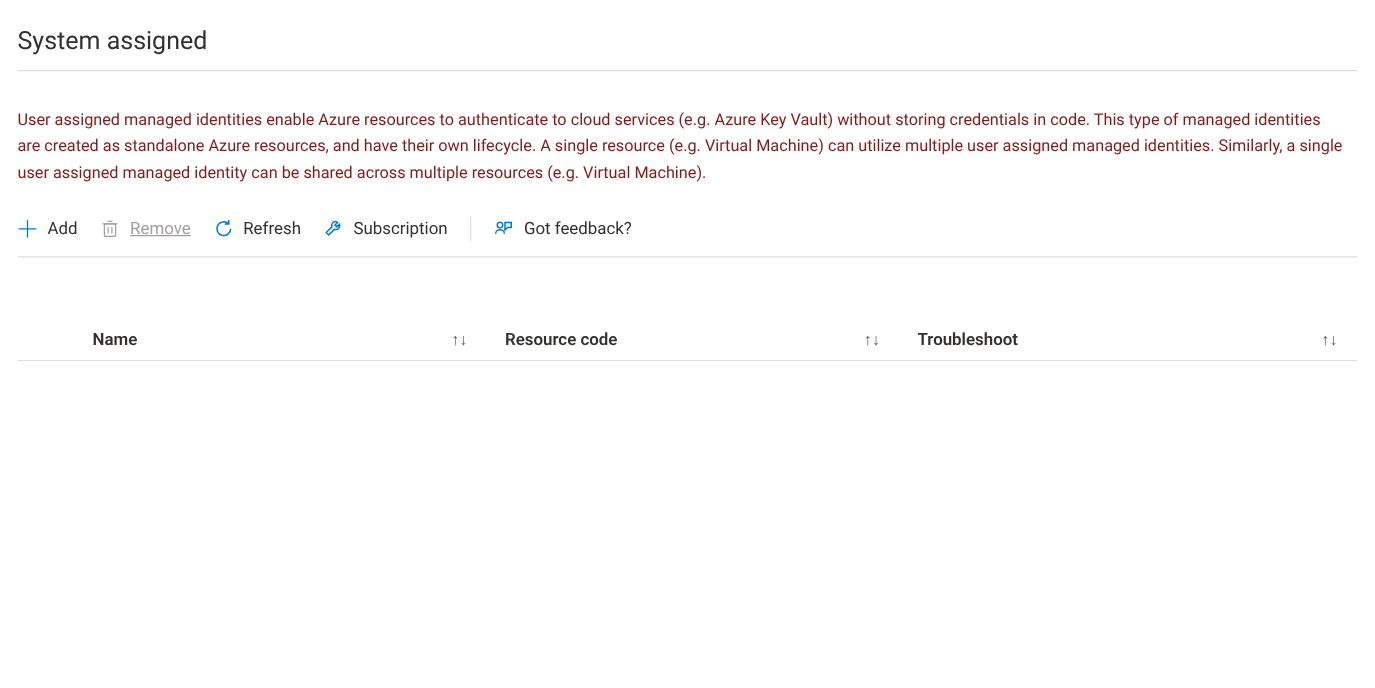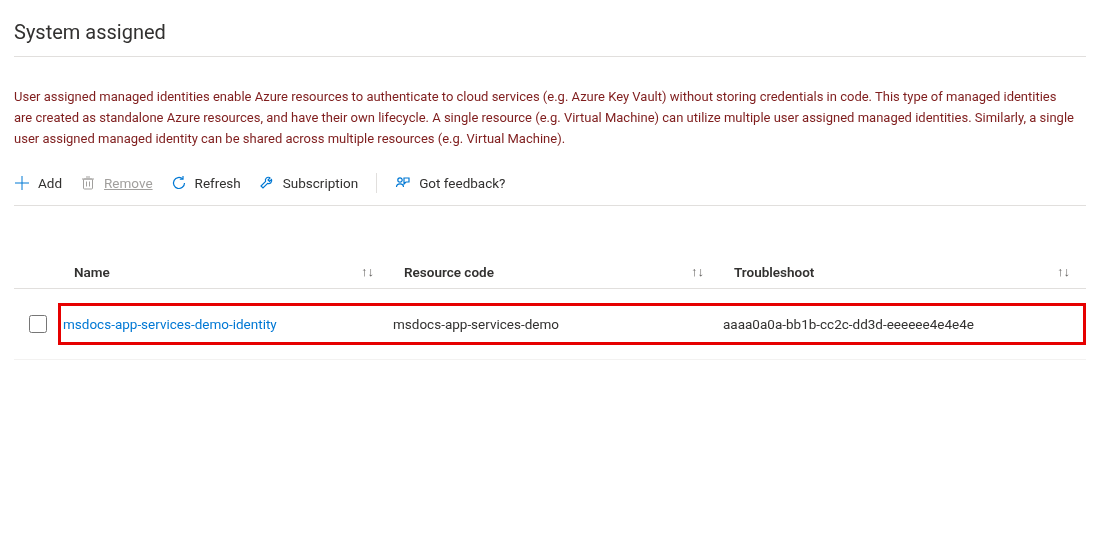--- a/index.html
+++ b/index.html
@@ -165,23 +165,13 @@
     <div class="th">
       <span>Resource code</span>
       <span class="sort">↑↓</span>
     </div>
     <div class="th">
       <span>Troubleshoot</span>
       <span class="sort">↑↓</span>
     </div>
   </div>
 
-  <div class="tbody-row">
-    <div class="check-cell">
-      <input type="checkbox" class="check" style="">
-    </div>
-    <div class="highlight-wrap" style="grid-column: 2 / span 3;">
-      <div class="cell cell-link">msdocs-app-services-demo-identity</div>
-      <div class="cell">msdocs-app-services-demo</div>
-      <div class="cell">aaaa0a0a-bb1b-cc2c-dd3d-eeeeee4e4e4e</div>
-    </div>
-  </div>
 </div>
 
 </body></html>

